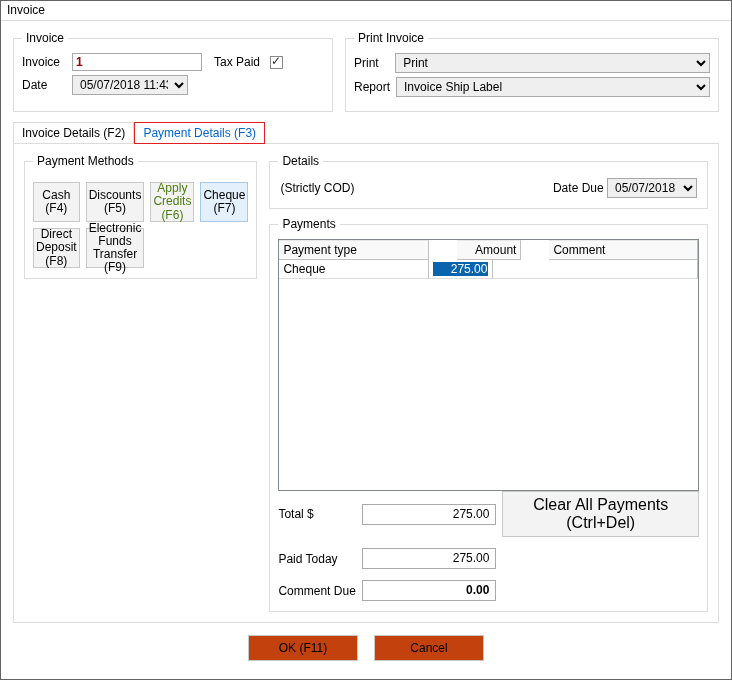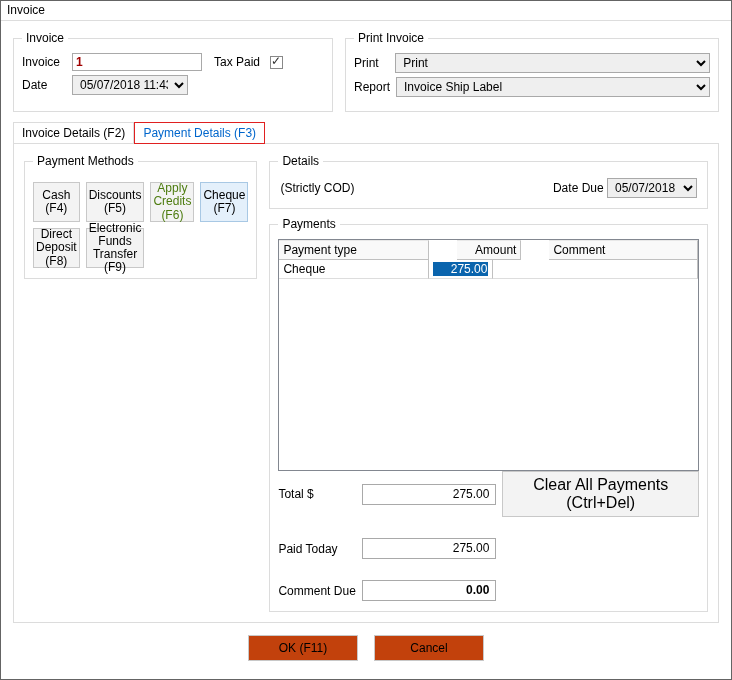--- a/index.html
+++ b/index.html
@@ -176,21 +176,21 @@
     background: #0a64ad;
     color: #fff;
     display: block;
     text-align: right;
     padding: 0 1px;
   }
   .totals {
     margin-top:0;
     display: grid;
     grid-template-columns: 84px 140px 1fr auto;
-    row-gap: 21px;
+    row-gap: 11px;
     align-items: center;
   }
   .total-value {
     border: 1px solid #a9a9a9;
     text-align: right;
     padding: 2px 6px;
     font-size: 12px;
     height: 21px;
     width: 134px;
     background:#fff;

